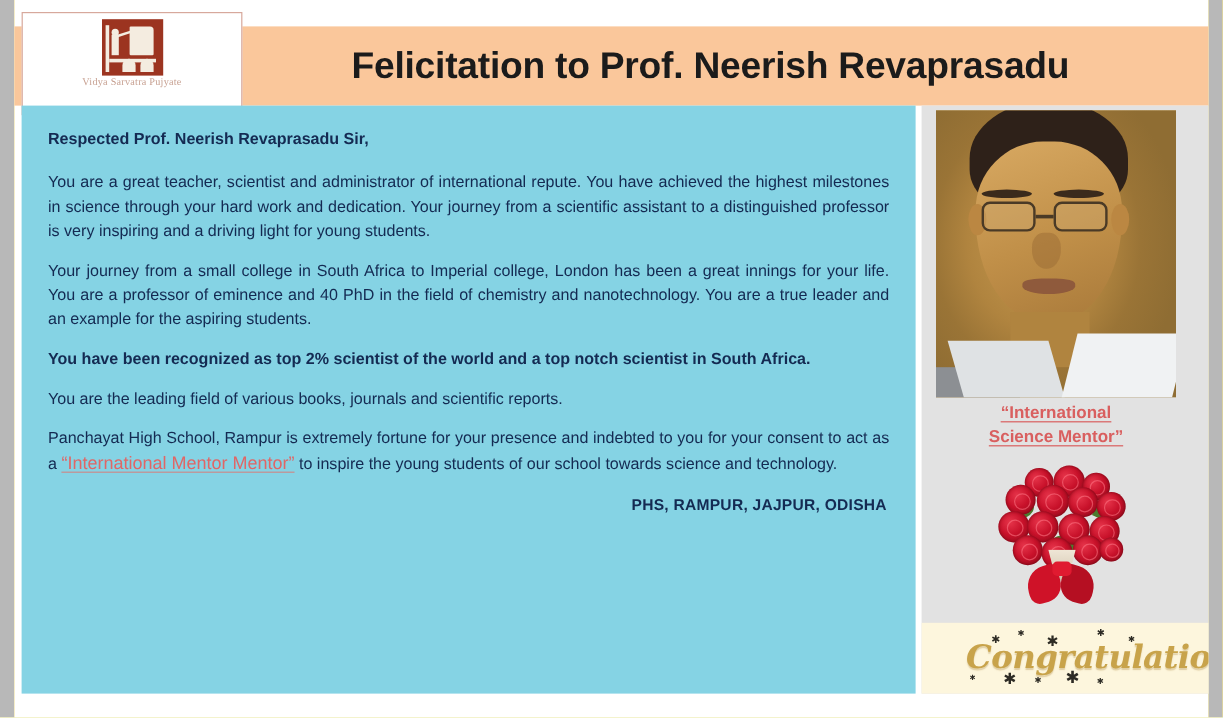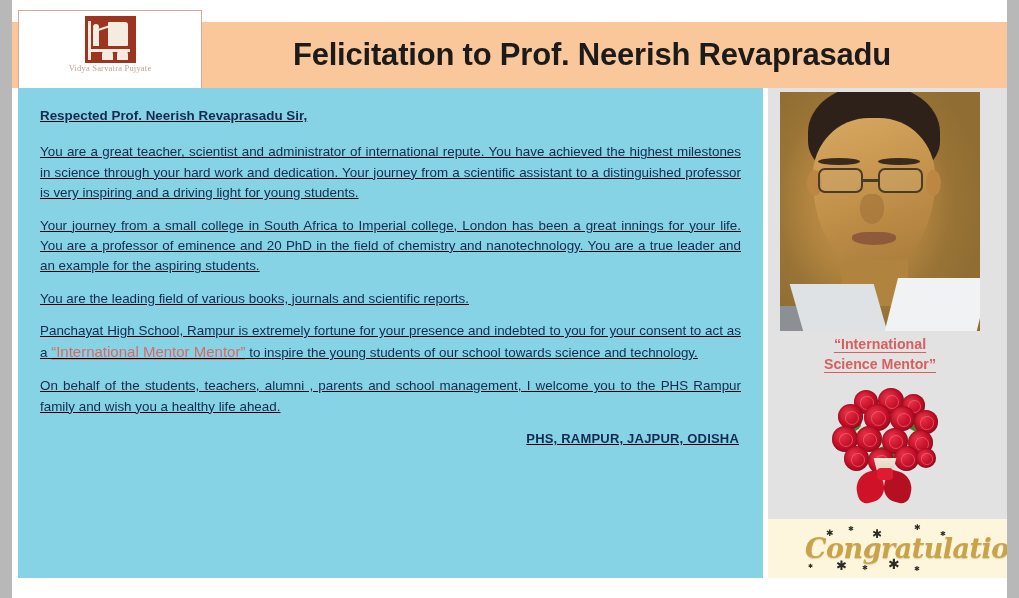--- a/index.html
+++ b/index.html
@@ -155,21 +155,20 @@
   
   .letter-panel {
     position: absolute;
     left: 6px;
     top: 88px;
     width: 745px;
     height: 490px;
     background: #85d3e4;
     box-sizing: border-box;
     padding: 18px 22px 0 22px;
-    text-decoration: underline;
   }
   .letter-panel p {
     margin: 0 0 12px 0;
     color: #142a52;
     font-size: 13.4px;
     line-height: 1.52;
     text-align: justify;
   }
   .letter-panel p.salutation {
     font-weight: bold;
@@ -454,24 +453,24 @@
         <div class="desk"></div>
         <div class="stud s1"></div>
         <div class="stud s2"></div>
       </div>
       <div class="logo-tagline">Vidya Sarvatra Pujyate</div>
     </div>
 
     <div class="letter-panel">
       <p class="salutation">Respected Prof. Neerish Revaprasadu Sir,</p>
       <p>You are a great teacher, scientist and administrator of international repute. You have achieved the highest milestones in science through your hard work and dedication. Your journey from a scientific assistant to a distinguished professor is very inspiring and a driving light for young students.</p>
-      <p>Your journey from a small college in South Africa to Imperial college, London has been a great innings for your life. You are a professor of eminence and 20 PhD in the field of chemistry and nanotechnology. You are a true leader and an example for the aspiring students.</p>
+      <p>Your journey from a small college in South Africa to Imperial college, London has been a great innings for your life. You are a professor of eminence and 40 PhD in the field of chemistry and nanotechnology. You are a true leader and an example for the aspiring students.</p>
+      <p class="bold-line">You have been recognized as top 2% scientist of the world and a top notch scientist in South Africa.</p>
       <p class="plain-left">You are the leading field of various books, journals and scientific reports.</p>
       <p><span>Panchayat High School, Rampur is extremely fortune for your presence and indebted to you for your consent to act as a </span><span class="mentor-inline">“International Mentor Mentor”</span><span> to inspire the young students of our school towards science and technology.</span></p>
-      <p>On behalf of the students, teachers, alumni , parents and school management, I welcome you  to the PHS Rampur  family and wish you a healthy life ahead.</p>
       <div class="signature">PHS, RAMPUR, JAJPUR, ODISHA</div>
     </div>
 
     <div class="right-col"></div>
 
     <div class="portrait">
       <div class="hair"></div>
       <div class="face"></div>
       <div class="ear-l"></div>
       <div class="ear-r"></div>

